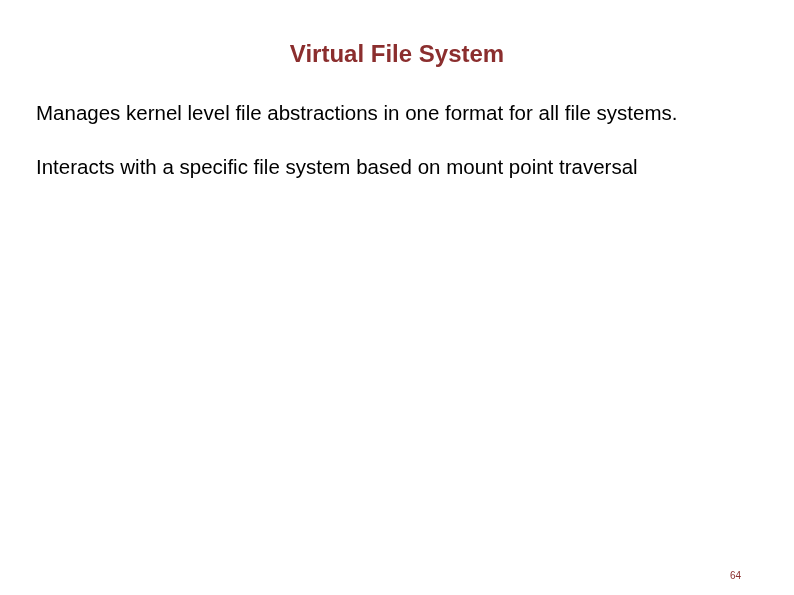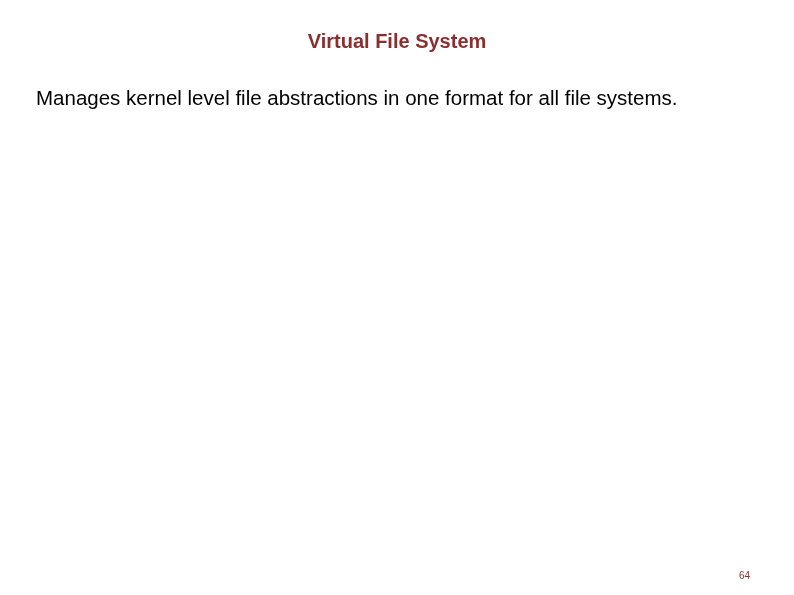--- a/index.html
+++ b/index.html
@@ -16,47 +16,48 @@
       overflow: hidden;
     }
     .slide {
       width: 100%;
       height: 100%;
       padding: 28px 36px 36px 36px;
       position: relative;
     }
     .title {
       color: #8b2e2e;
-      font-size: 20px;
+      font-size: 24px;
       font-weight: bold;
       text-align: center;
       margin-bottom: 32px;
-      margin-top: 2px;
+      margin-top: 12px;
     }
     .body-text {
       color: #000000;
       font-size: 20.5px;
       line-height: 1.25;
       margin-bottom: 28px;
       padding-left: 0;
       text-indent: -12px;
       margin-left: 12px;
       margin-top: 28px;
     }
     .page-number {
       position: absolute;
       bottom: 14px;
-      right: 44px;
+      right: 53px;
       color: #8b2e2e;
       font-size: 10px;
       font-family: Arial, sans-serif;
     }
   </style>
 </head>
 <body>
 
 <div class="slide">
   <h1 class="title">Virtual File System</h1>
 
   <p class="body-text">Manages kernel level file abstractions in one format for all file systems.</p>
+  <p class="body-text">Interacts with a specific file system based on mount point traversal</p>
 
   <div class="page-number">64</div>
 </div>
 
 </body></html>

